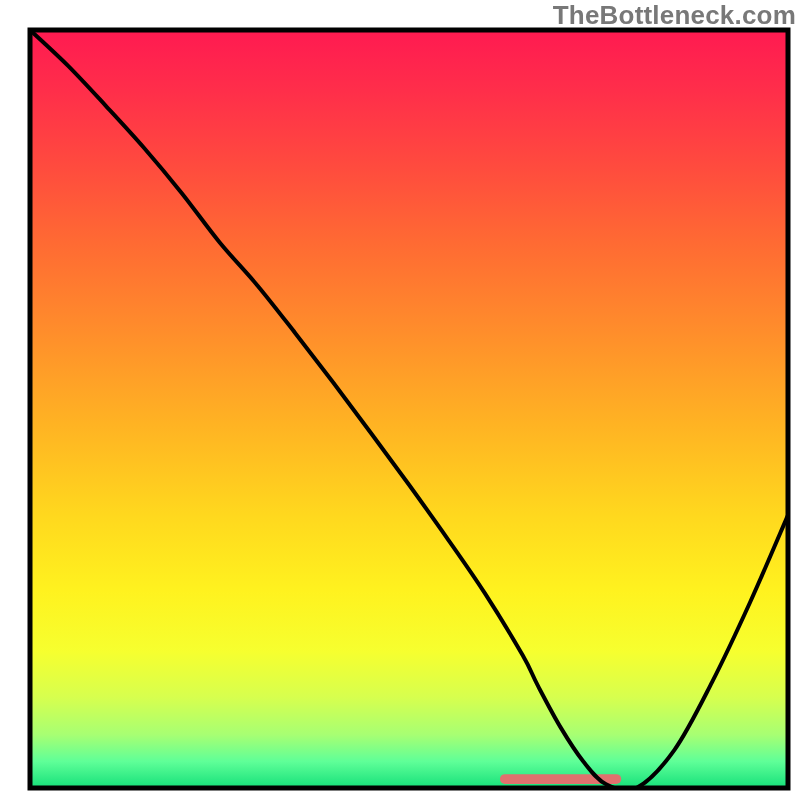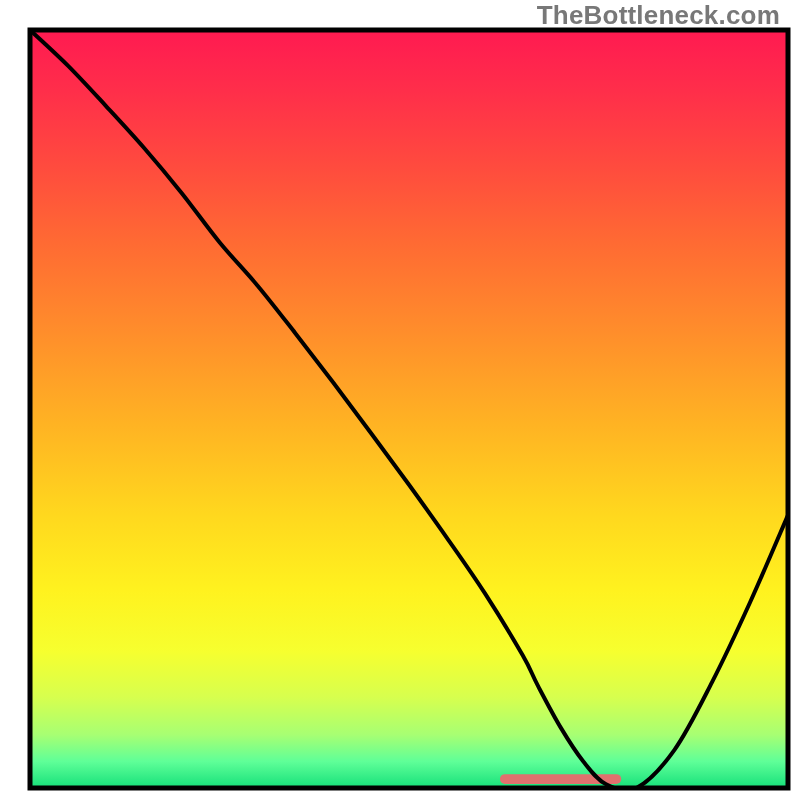--- a/index.html
+++ b/index.html
@@ -12,21 +12,21 @@
   }
   .frame {
     position: relative;
     width: 800px;
     height: 800px;
     box-sizing: border-box;
   }
   .watermark {
     position: absolute;
     top: 0;
-    right: 20px;
+    right: 4px;
     font-family: Arial, Helvetica, sans-serif;
     font-size: 26px;
     font-weight: 600;
     color: #787878;
     letter-spacing: 0.2px;
   }
   svg.chart {
     position: absolute;
     left: 0;
     top: 0;

